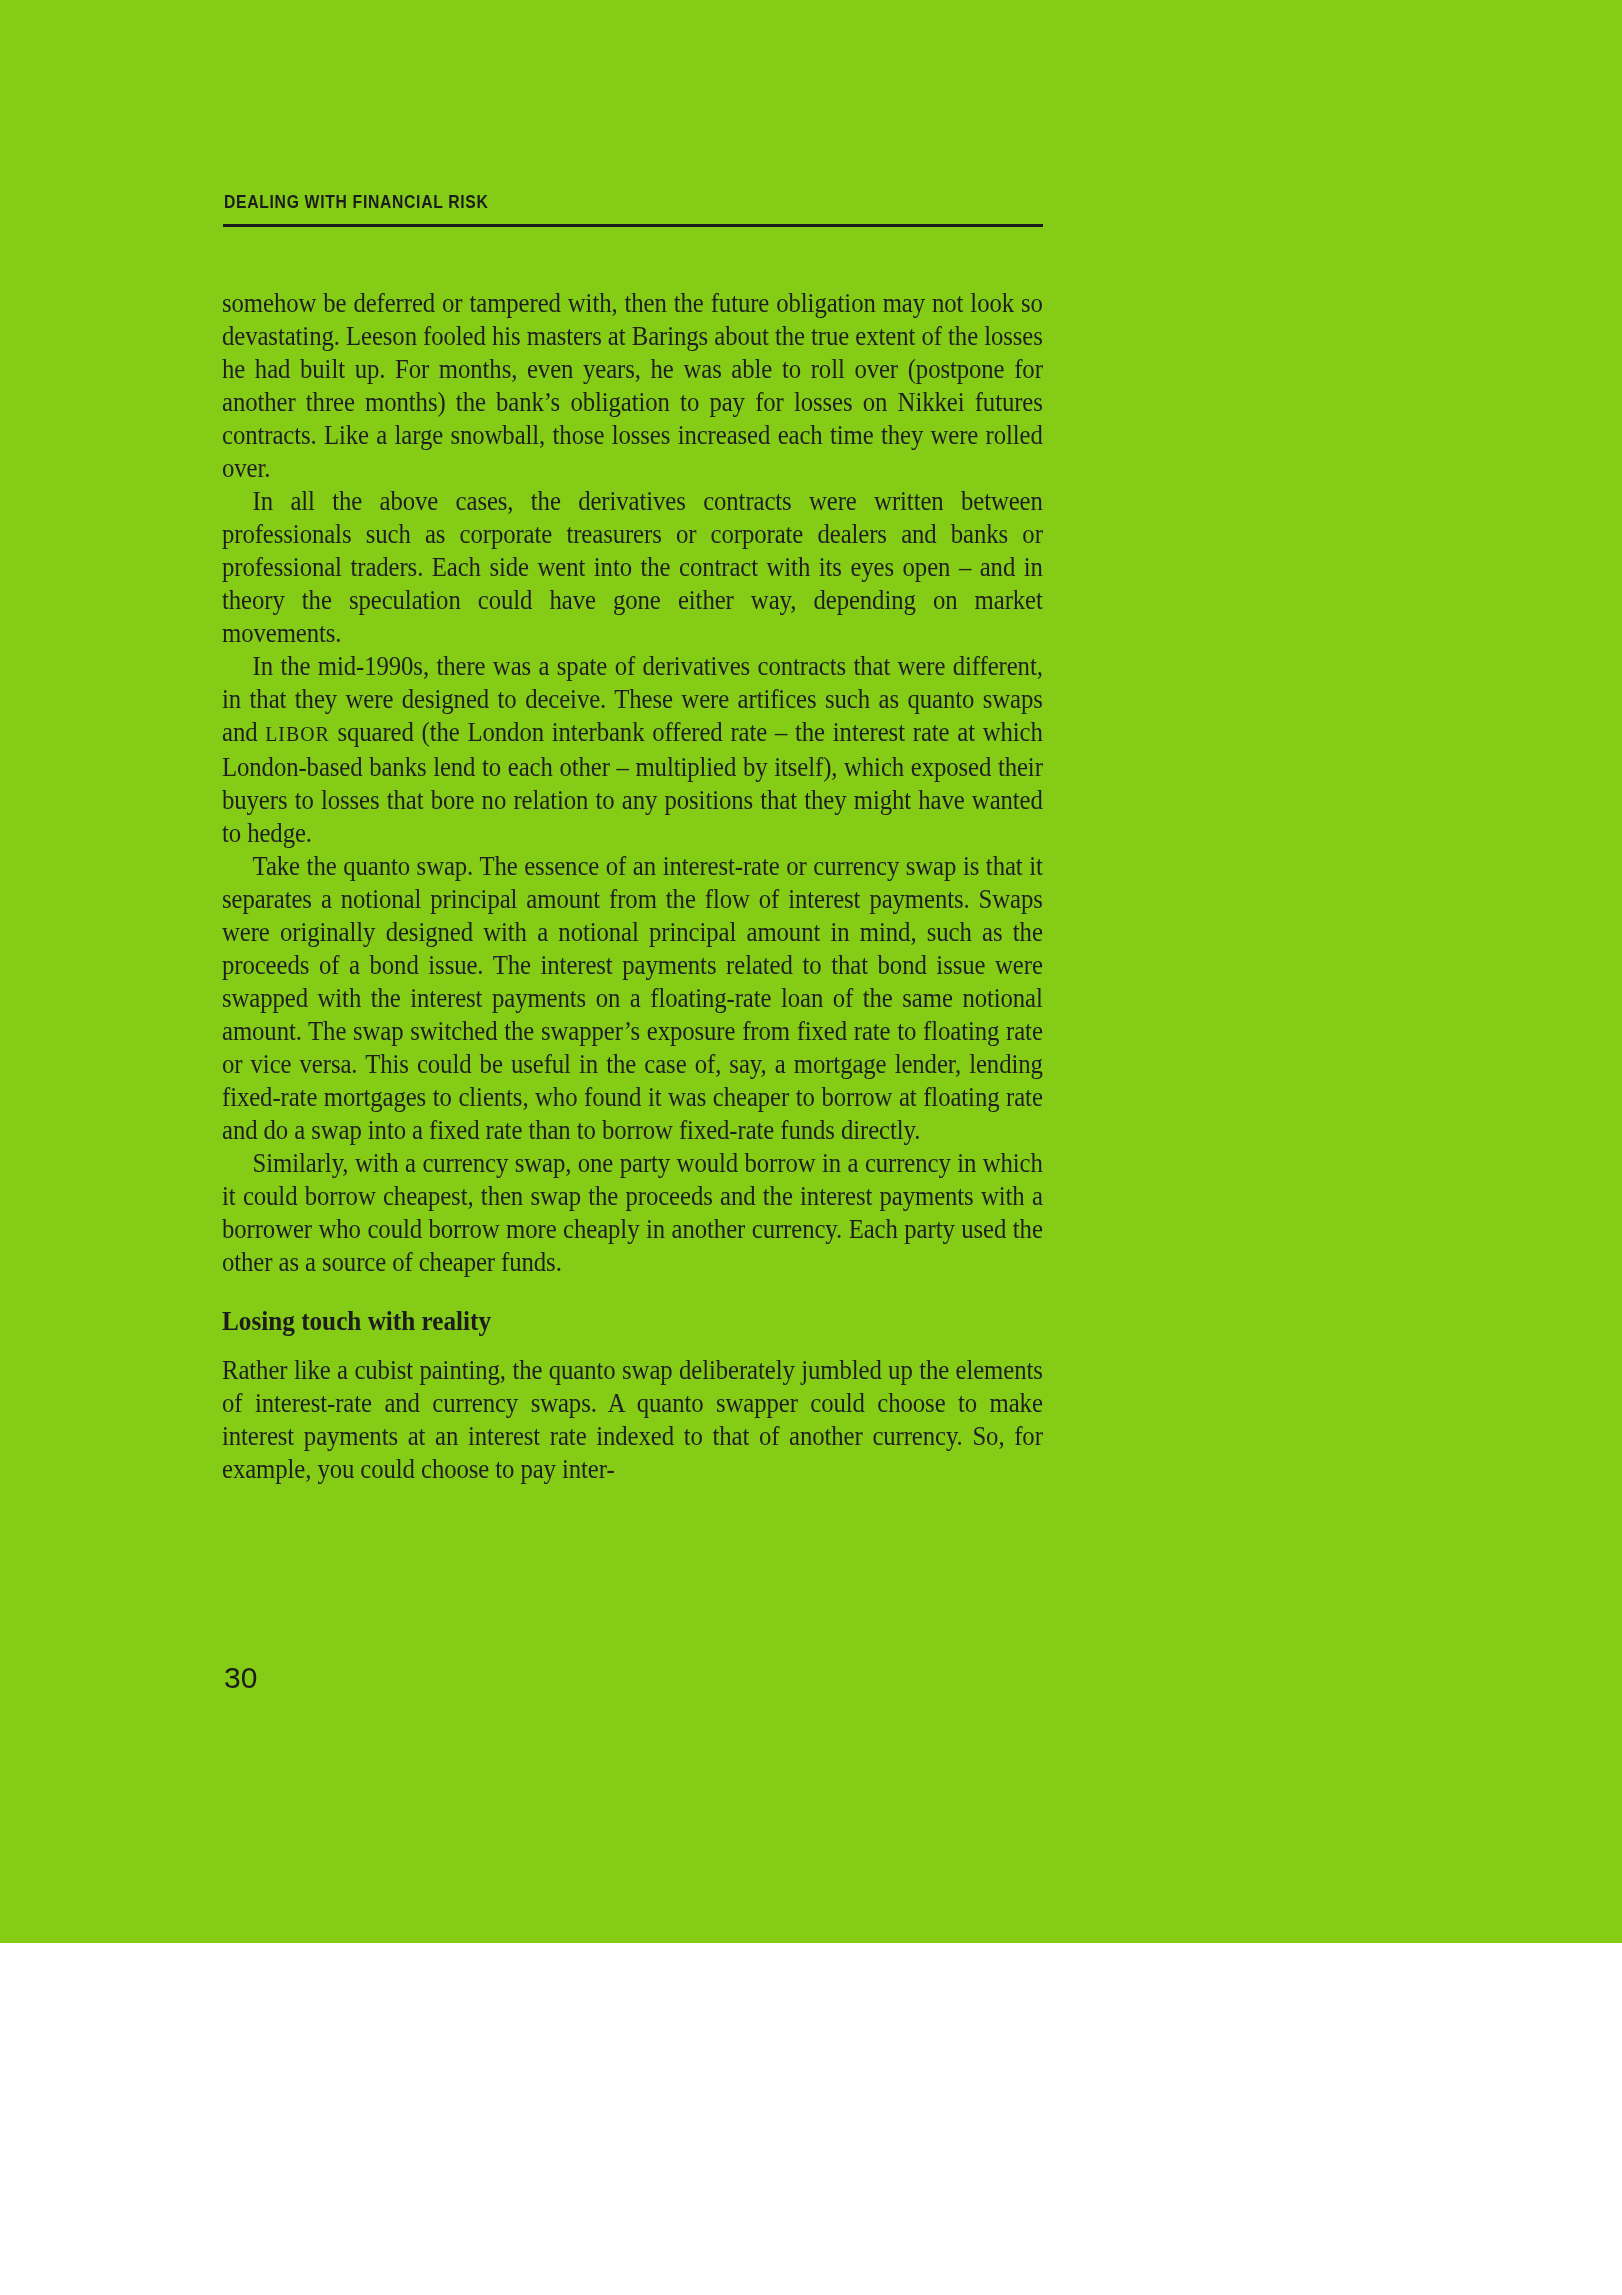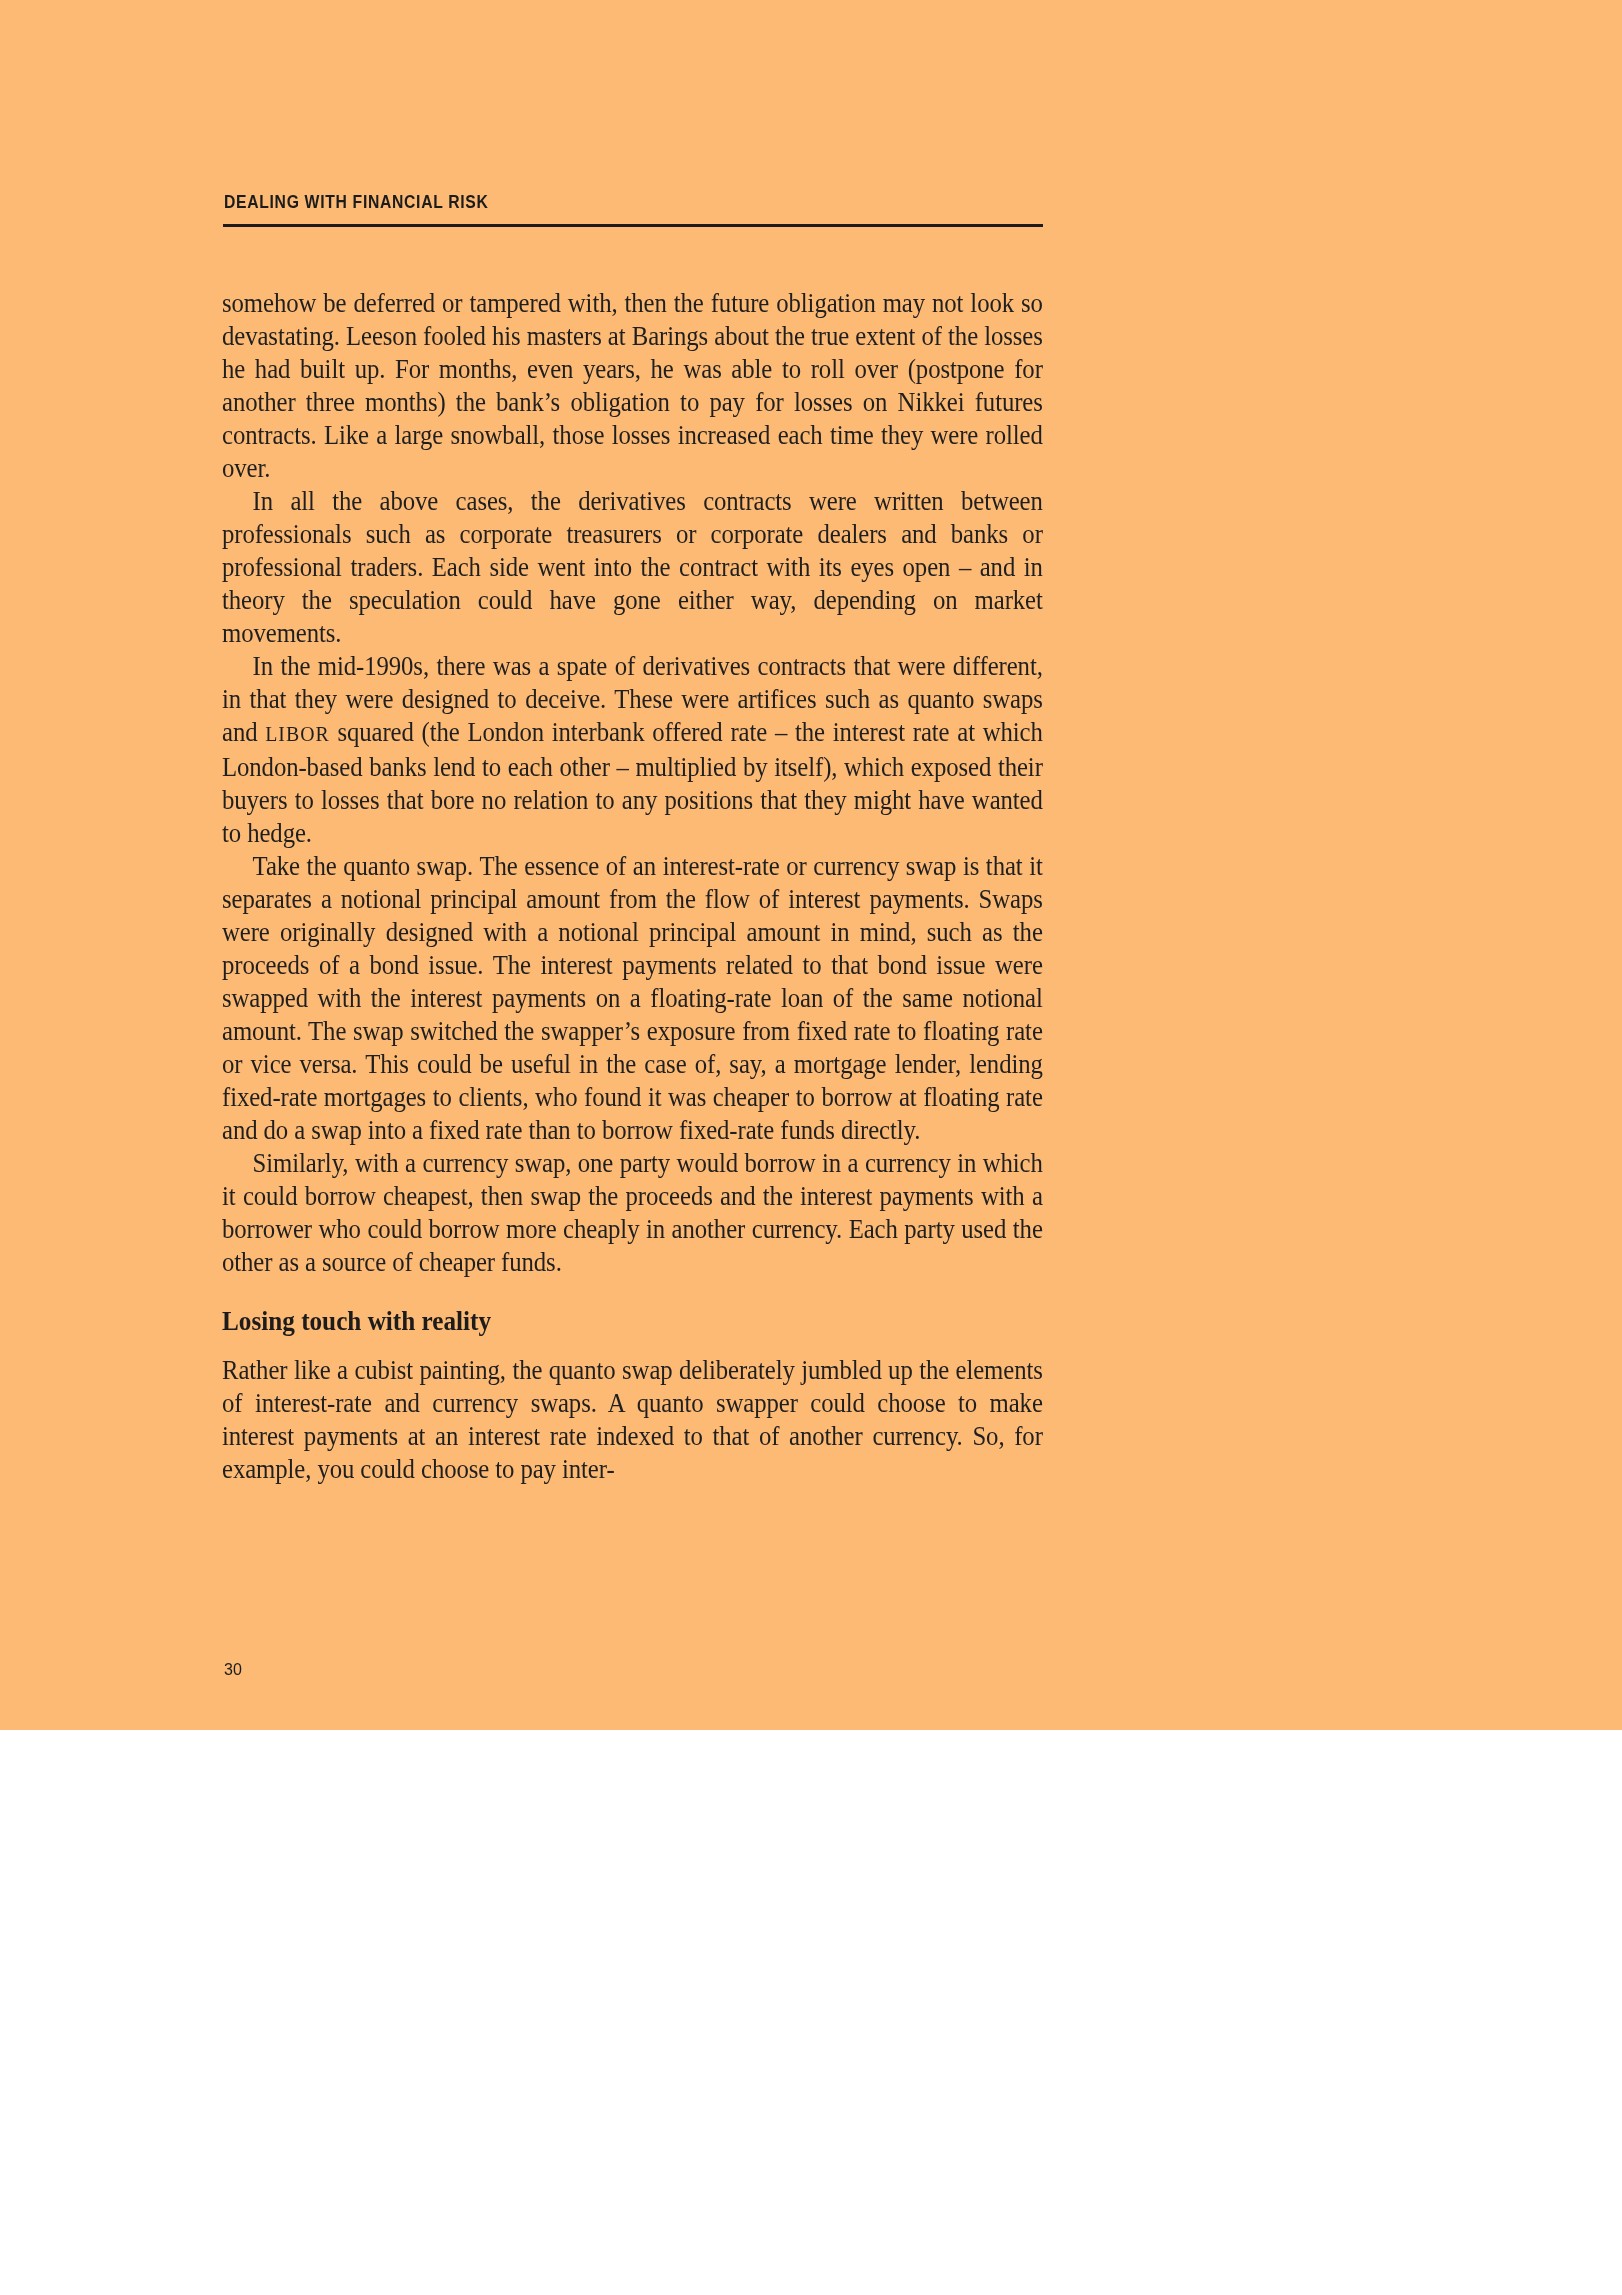--- a/index.html
+++ b/index.html
@@ -8,22 +8,22 @@
   }
   body {
     width: 1622px;
     height: 2295px;
     background: #ffffff;
     font-family: "Liberation Serif", serif;
   }
   .page {
     position: relative;
     width: 1622px;
-    height: 1730px;
-    background: #fdba74;
+    height: 1943px;
+    background: #84cc16;
     overflow: hidden;
     color: #1f1f1f;
   }
   .running-head {
     position: absolute;
     left: 224px;
     top: 191px;
     font-family: "Liberation Sans", sans-serif;
     font-weight: 700;
     font-size: 18.3px;
@@ -68,21 +68,21 @@
   }
   .smallcaps {
     font-size: 0.8em;
     letter-spacing: 0.05em;
   }
   .page-number {
     position: absolute;
     left: 224px;
     top: 1661px;
     font-family: "Liberation Sans", sans-serif;
-    font-size: 16px;
+    font-size: 30px;
     color: #1c1c1c;
   }
 </style>
 </head>
 <body>
 
 <div class="page">
 
   <div class="running-head">DEALING WITH FINANCIAL RISK</div>
 

